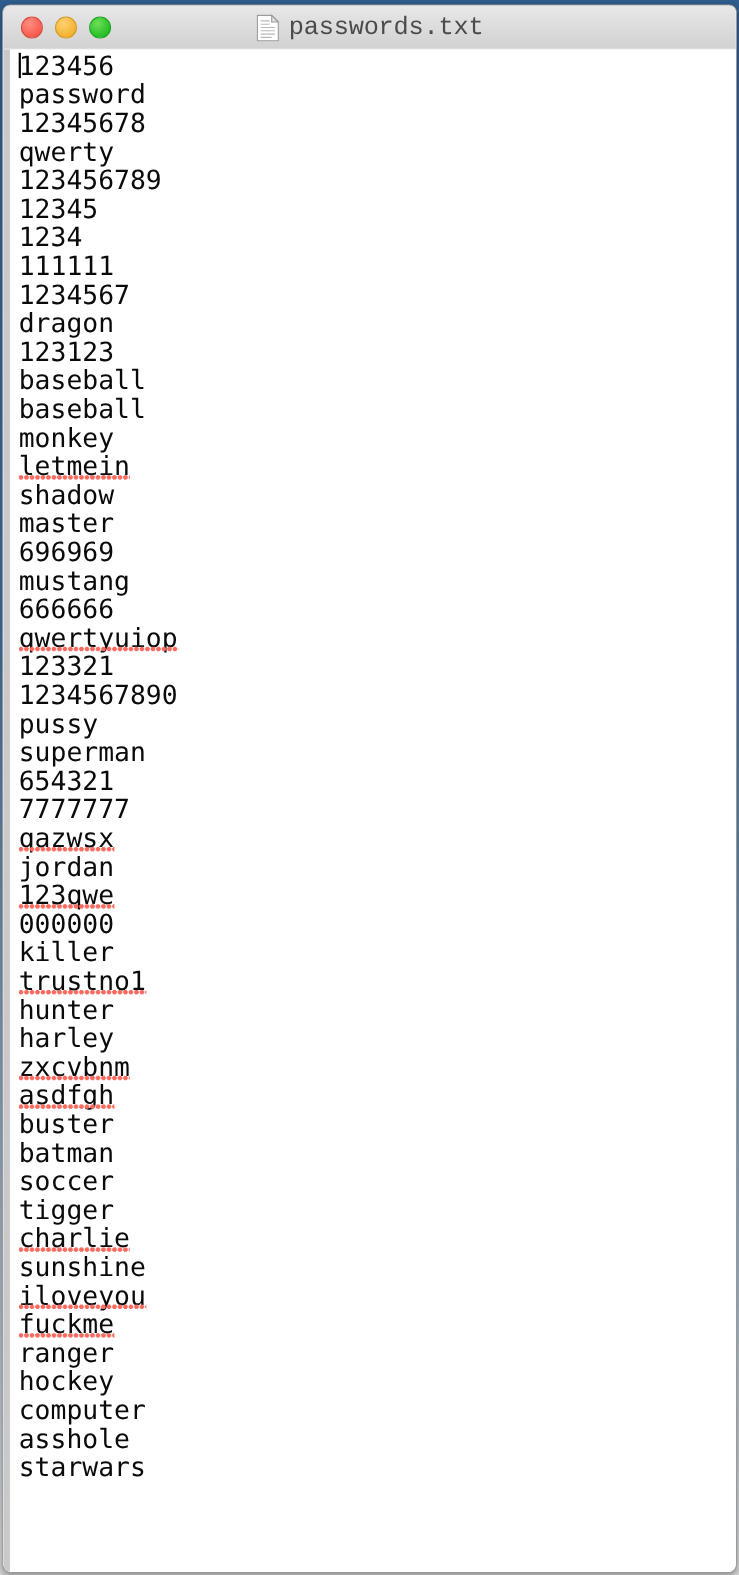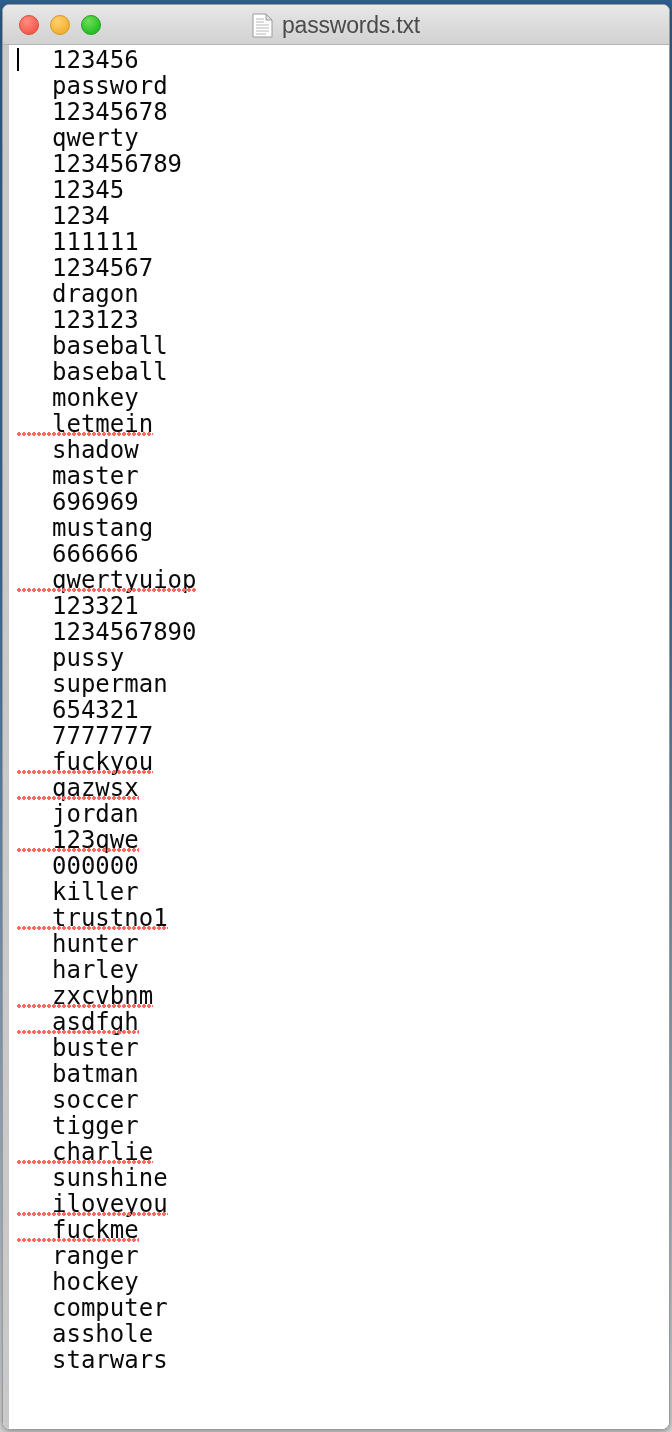--- a/index.html
+++ b/index.html
@@ -81,21 +81,21 @@
     pointer-events: none;
   }
 
   .doc-icon {
     width: 21px;
     height: 25px;
     display: block;
   }
 
   .title-text {
-    font-family: Liberation Sans, sans-serif;
+    font-family: Liberation Mono, monospace;
     font-size: 23px;
     color: #4b4b4b;
     letter-spacing: -0.2px;
     white-space: nowrap;
   }
 
   
   #textarea {
     flex: 1 1 auto;
     background: #ffffff;
@@ -117,21 +117,20 @@
     font-family: "DejaVu Sans Mono", monospace;
     font-size: 24px;
     color: #0a0a0a;
     white-space: pre;
     letter-spacing: 0px;
   }
 
   .line .txt {
     display: inline-block;
     position: relative;
-    padding-left: 35px;
   }
 
   
   .line.misspelled .txt::after {
     content: "";
     position: absolute;
     left: 0;
     right: 0;
     bottom: 1px;
     height: 4px;
@@ -205,21 +204,20 @@
         <div class="line"><span class="txt">696969</span></div>
         <div class="line"><span class="txt">mustang</span></div>
         <div class="line"><span class="txt">666666</span></div>
         <div class="line misspelled"><span class="txt">qwertyuiop</span></div>
         <div class="line"><span class="txt">123321</span></div>
         <div class="line"><span class="txt">1234567890</span></div>
         <div class="line"><span class="txt">pussy</span></div>
         <div class="line"><span class="txt">superman</span></div>
         <div class="line"><span class="txt">654321</span></div>
         <div class="line"><span class="txt">7777777</span></div>
-        <div class="line misspelled"><span class="txt">fuckyou</span></div>
         <div class="line misspelled"><span class="txt">qazwsx</span></div>
         <div class="line"><span class="txt">jordan</span></div>
         <div class="line misspelled"><span class="txt">123qwe</span></div>
         <div class="line"><span class="txt">000000</span></div>
         <div class="line"><span class="txt">killer</span></div>
         <div class="line misspelled"><span class="txt">trustno1</span></div>
         <div class="line"><span class="txt">hunter</span></div>
         <div class="line"><span class="txt">harley</span></div>
         <div class="line misspelled"><span class="txt">zxcvbnm</span></div>
         <div class="line misspelled"><span class="txt">asdfgh</span></div>

